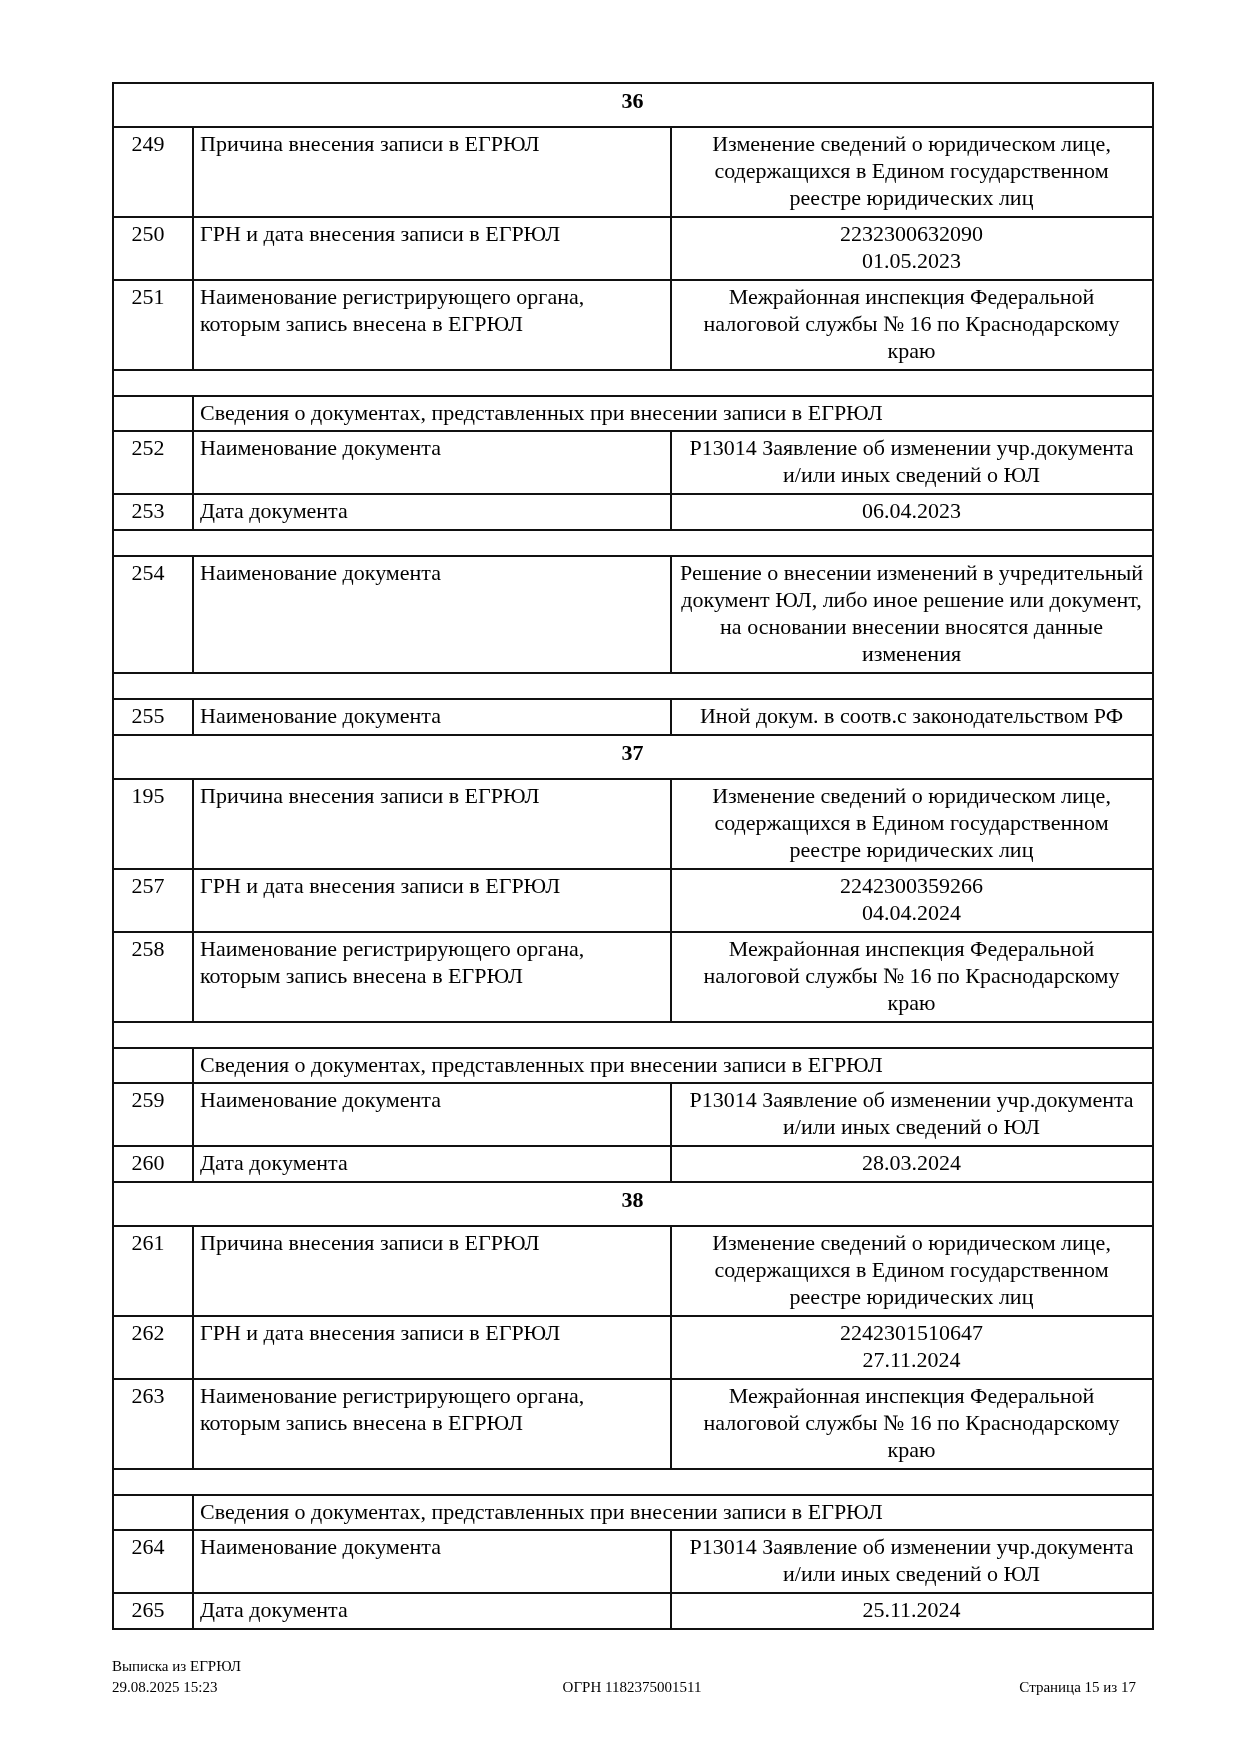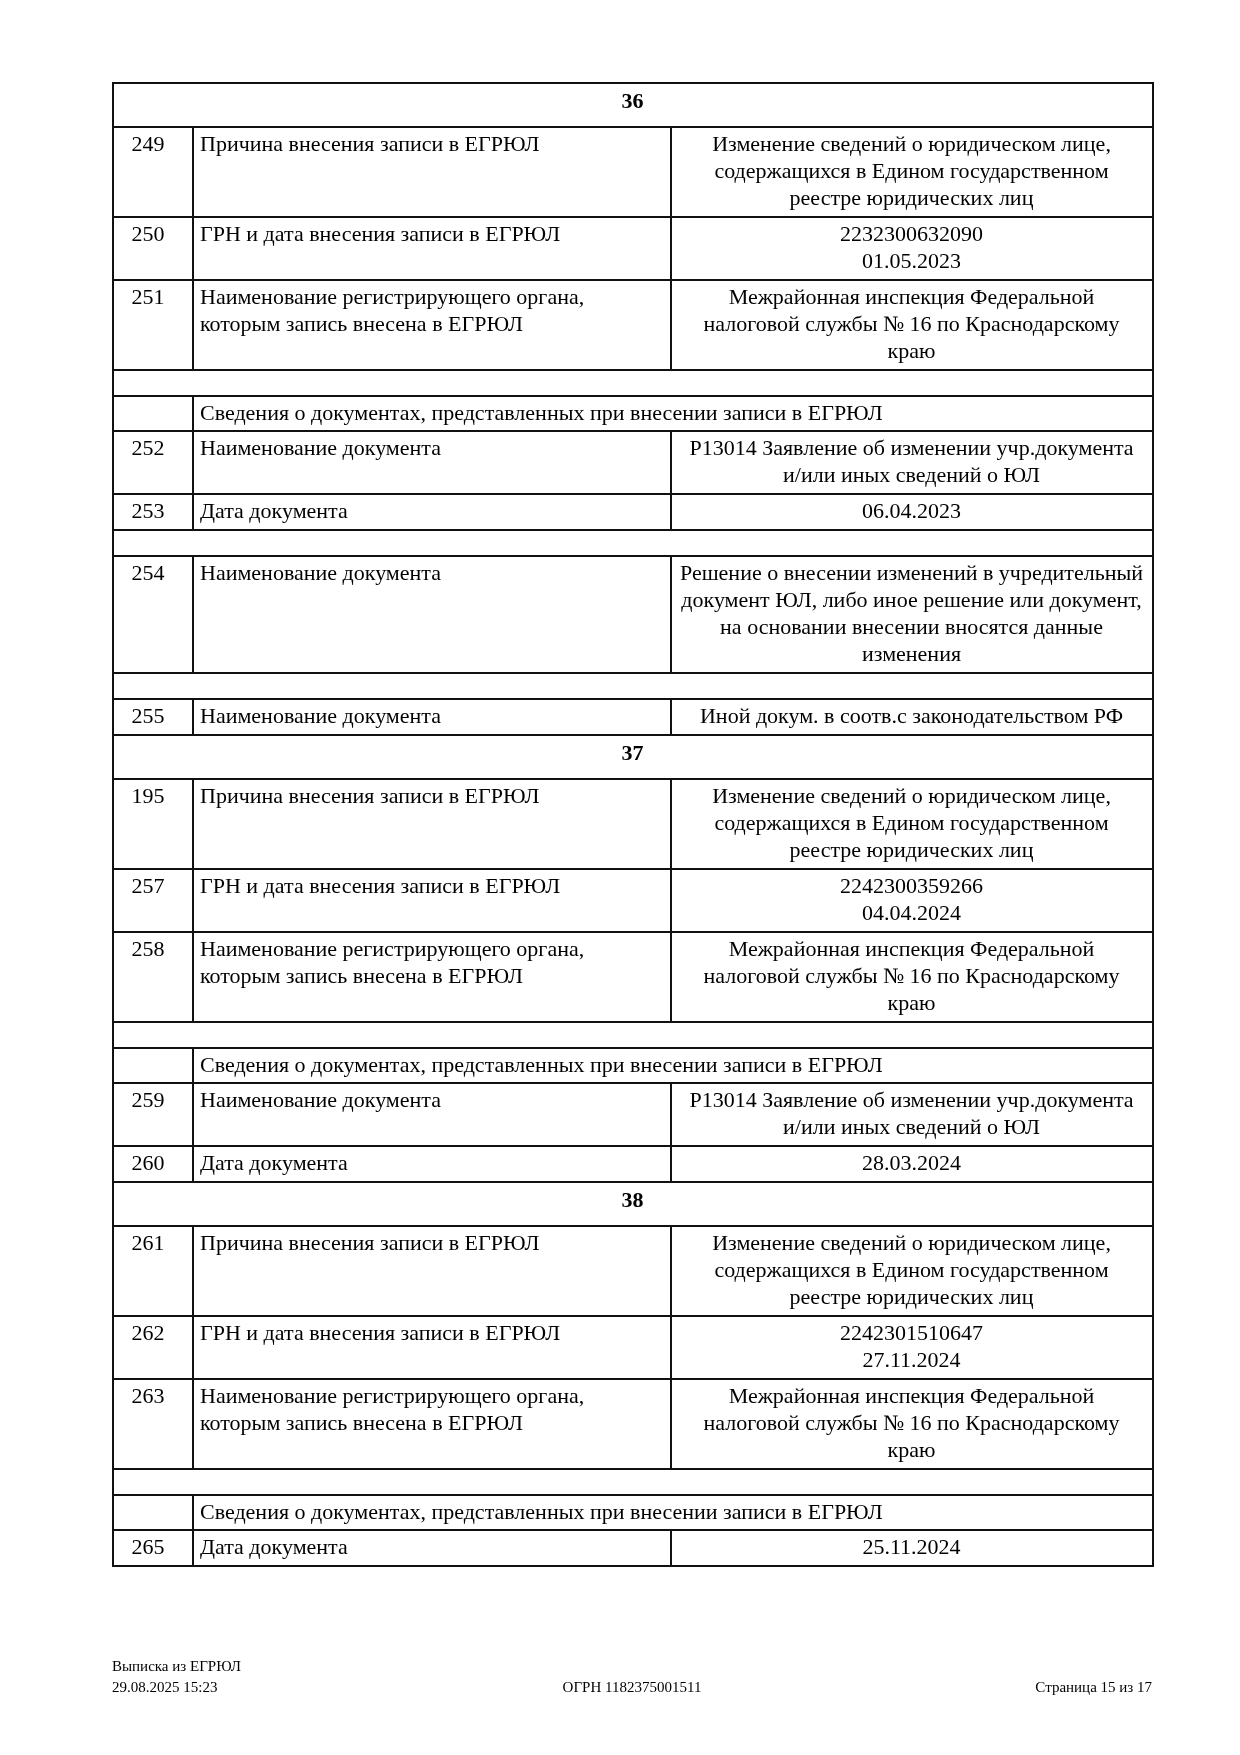--- a/index.html
+++ b/index.html
@@ -68,21 +68,21 @@
   }
   .footer-center {
     position: absolute;
     left: 0;
     top: 21px;
     width: 100%;
     text-align: center;
   }
   .footer-right {
     position: absolute;
-    right: 0;
+    right: 16px;
     top: 21px;
     text-align: left;
     font-family: Liberation Serif, serif;
   }
 </style>
 </head>
 <body>
 
 <table class="page-table">
   <colgroup>
@@ -197,20 +197,25 @@
         <td class="num-cell">263</td>
         <td class="name-cell">Наименование регистрирующего органа, которым запись внесена в ЕГРЮЛ</td>
         <td class="value-cell">Межрайонная инспекция Федеральной налоговой службы № 16 по Краснодарскому краю</td>
       </tr>
       <tr>
         <td colspan="3" class="spacer-cell"></td>
       </tr>
       <tr>
         <td class="num-cell"></td>
         <td colspan="2" class="subheader-cell">Сведения о документах, представленных при внесении записи в ЕГРЮЛ</td>
+      </tr>
+      <tr>
+        <td class="num-cell">264</td>
+        <td class="name-cell">Наименование документа</td>
+        <td class="value-cell">Р13014 Заявление об изменении учр.документа и/или иных сведений о ЮЛ</td>
       </tr>
       <tr>
         <td class="num-cell">265</td>
         <td class="name-cell">Дата документа</td>
         <td class="value-cell">25.11.2024</td>
       </tr>
     </tbody>
 </table>
 
 <div class="footer">

